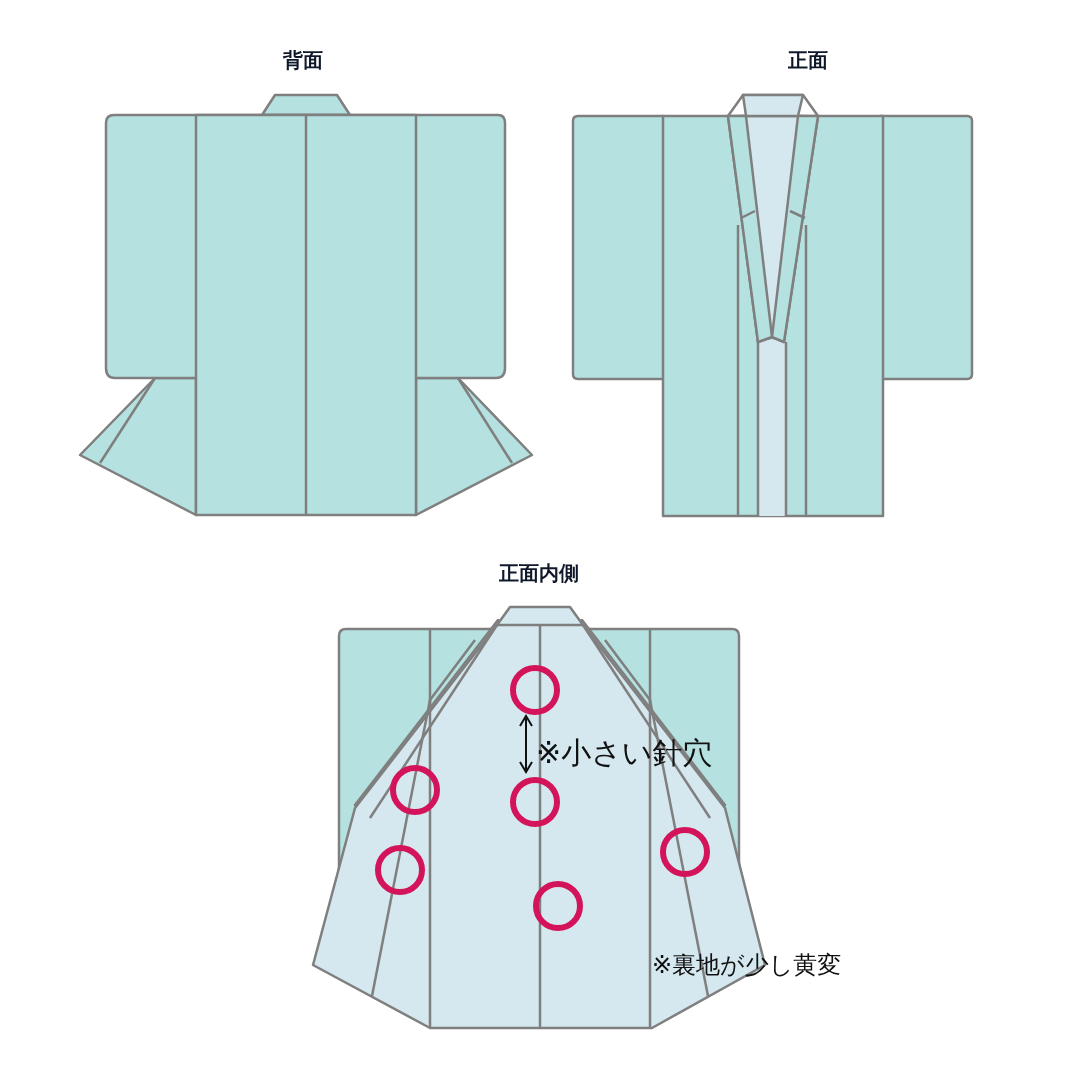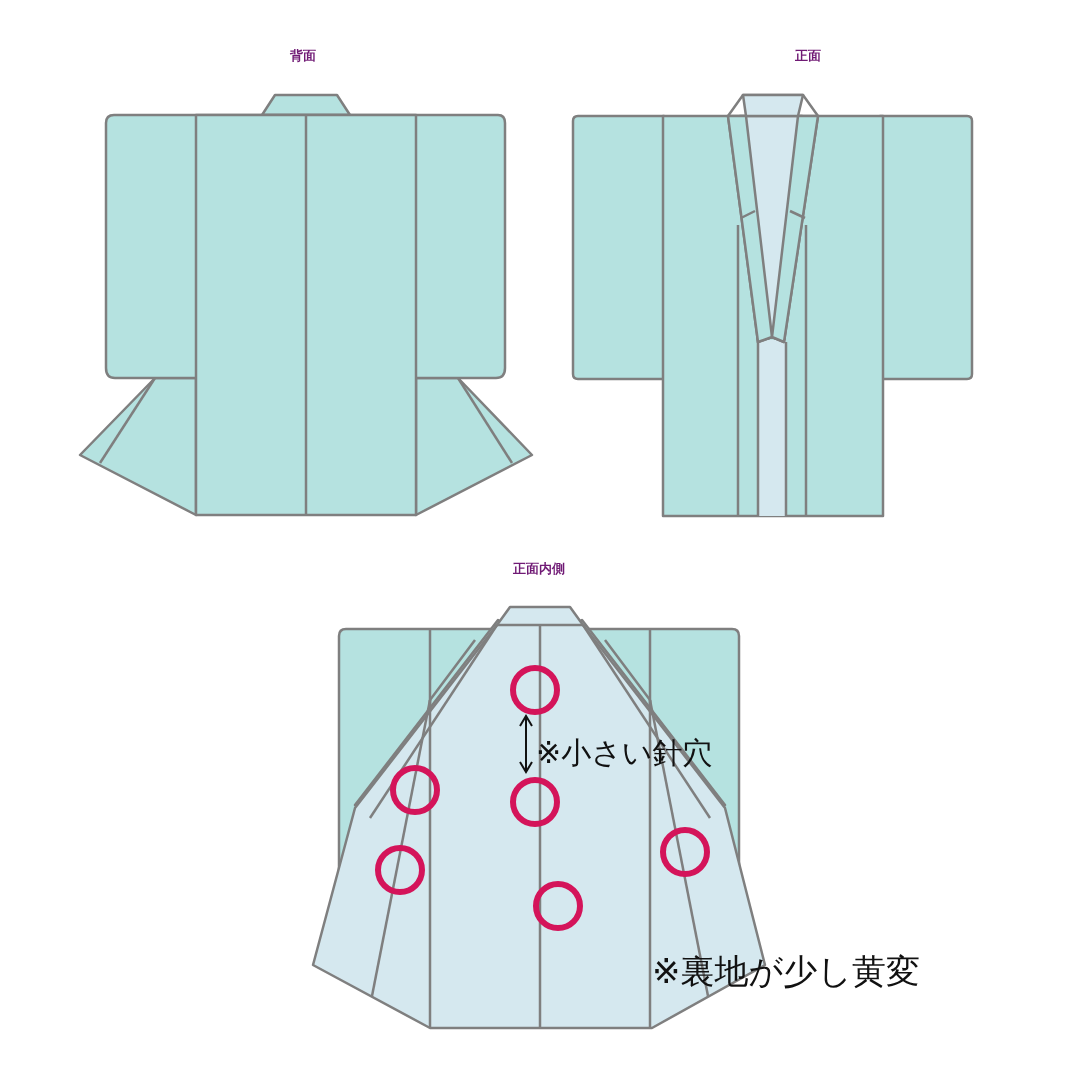--- a/index.html
+++ b/index.html
@@ -1,17 +1,17 @@
 <!DOCTYPE html>
 <html><head>
 <meta charset="utf-8">
 <style>
   html,body{margin:0;padding:0;background:#ffffff;}
   body{width:1080px;height:1080px;position:relative;overflow:hidden;font-family:"DejaVu Sans",sans-serif;}
-  .label{position:absolute;font-weight:bold;color:#701a75;font-size:13px;transform:translateX(-50%);white-space:nowrap;}
+  .label{position:absolute;font-weight:bold;color:#0f172a;font-size:20px;transform:translateX(-50%);white-space:nowrap;}
   .note{position:absolute;color:#111;white-space:nowrap;font-family:"DejaVu Sans",sans-serif;}
   svg{position:absolute;left:0;top:0;}
 </style>
 </head>
 <body>
 
 <svg width="1080" height="1080" viewBox="0 0 1080 1080">
   <g stroke="#7f7f7f" stroke-width="2.5" stroke-linejoin="round" fill="#b5e2e0">
 
     <g>
@@ -81,13 +81,13 @@
     <polyline points="520,726 526,716 532,726"></polyline>
     <polyline points="520,762 526,772 532,762"></polyline>
   </g>
 </svg>
 
 <div class="label" style="left:303px;top:47px;">背面</div>
 <div class="label" style="left:808px;top:47px;">正面</div>
 <div class="label" style="left:539px;top:560px;">正面内側</div>
 
 <div class="note" style="left:536px;top:733px;font-size:30px;">※小さい針穴</div>
-<div class="note" style="left:652px;top:949px;font-size:34px;">※裏地が少し黄変</div>
+<div class="note" style="left:652px;top:949px;font-size:24px;">※裏地が少し黄変</div>
 
 </body></html>

